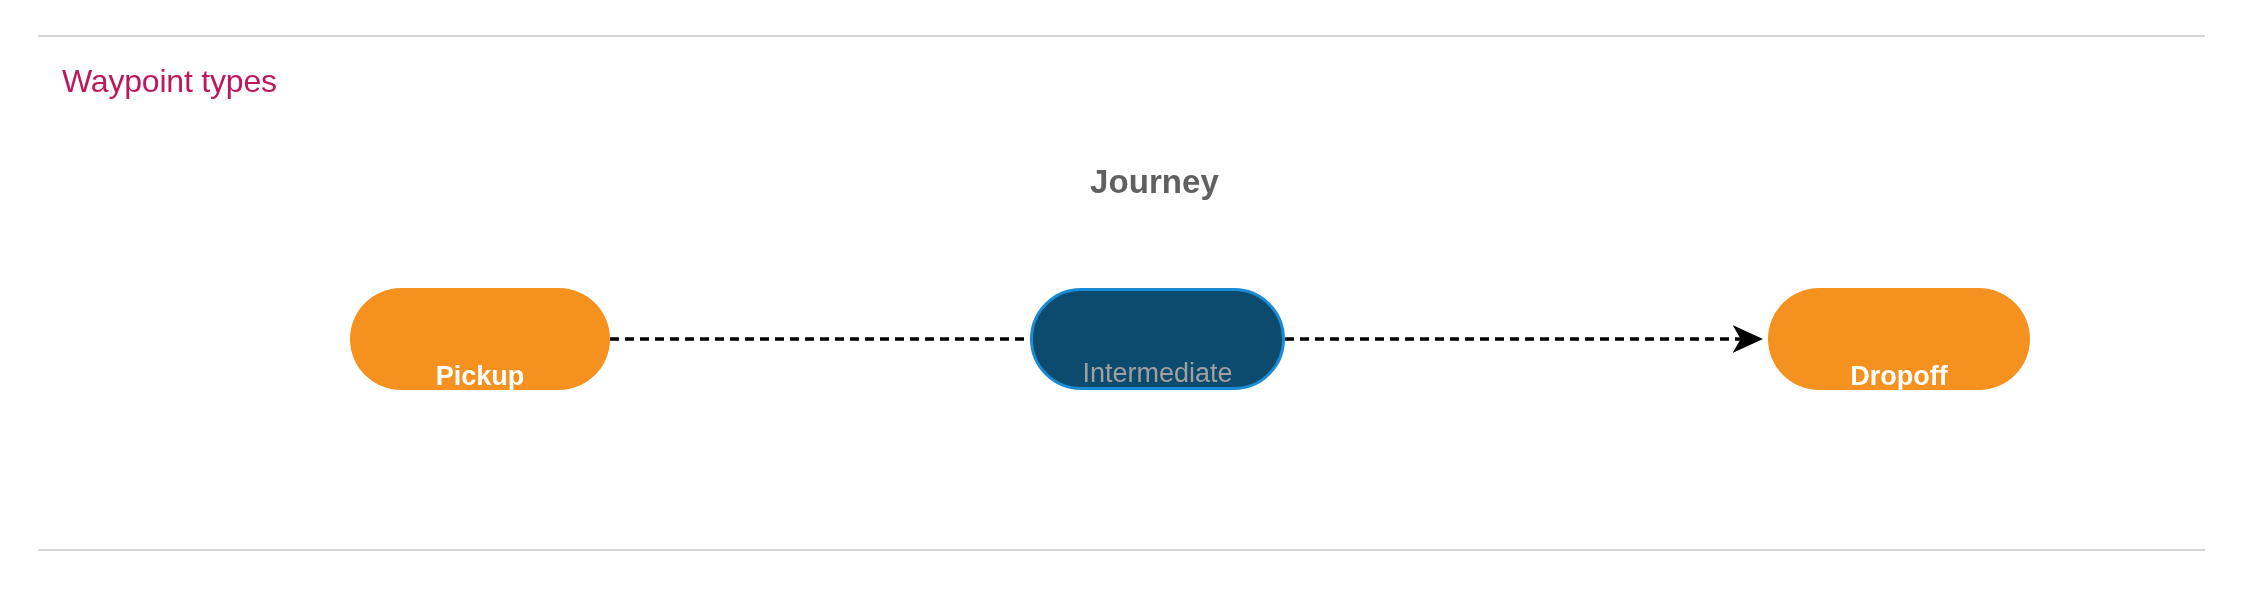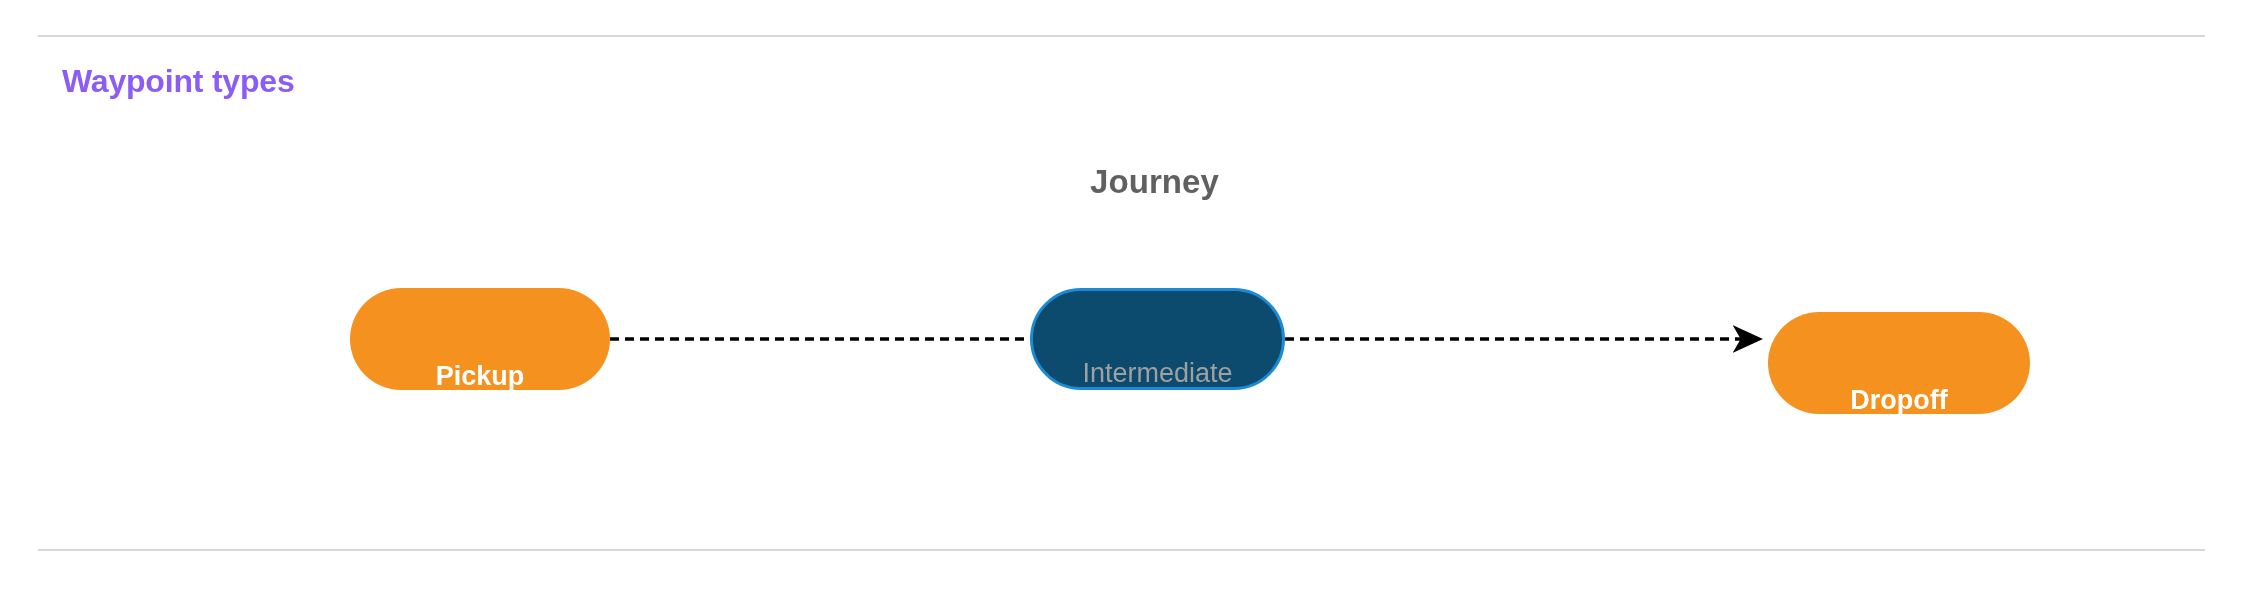--- a/index.html
+++ b/index.html
@@ -31,22 +31,22 @@
   }
   .divider.top    { top: 35px; }
   .divider.bottom { top: 549px; }
 
   
   .section-title {
     position: absolute;
     left: 62px;
     top: 62px;
     font-size: 32px;
-    font-weight: 700;
-    color: #8b5cf6;
+    font-weight: 400;
+    color: #be185d;
     letter-spacing: -0.2px;
     line-height: 1.2;
     white-space: nowrap;
   }
 
   
   .diagram {
     position: absolute;
     left: 0;
     top: 0;
@@ -100,21 +100,20 @@
     color: #ffffff;
     font-weight: 700;
   }
 
   .node-dropoff {
     left: 1768px;
     width: 262px;
     background: #F5911E;
     color: #ffffff;
     font-weight: 700;
-    margin-top: 24px;
   }
 
   .node-intermediate {
     left: 1030px;
     width: 255px;
     background: #0c4a6e;
     border: 3px solid #1a8bd4;
     color: #a0a0a0;
     font-weight: 400;
   }

